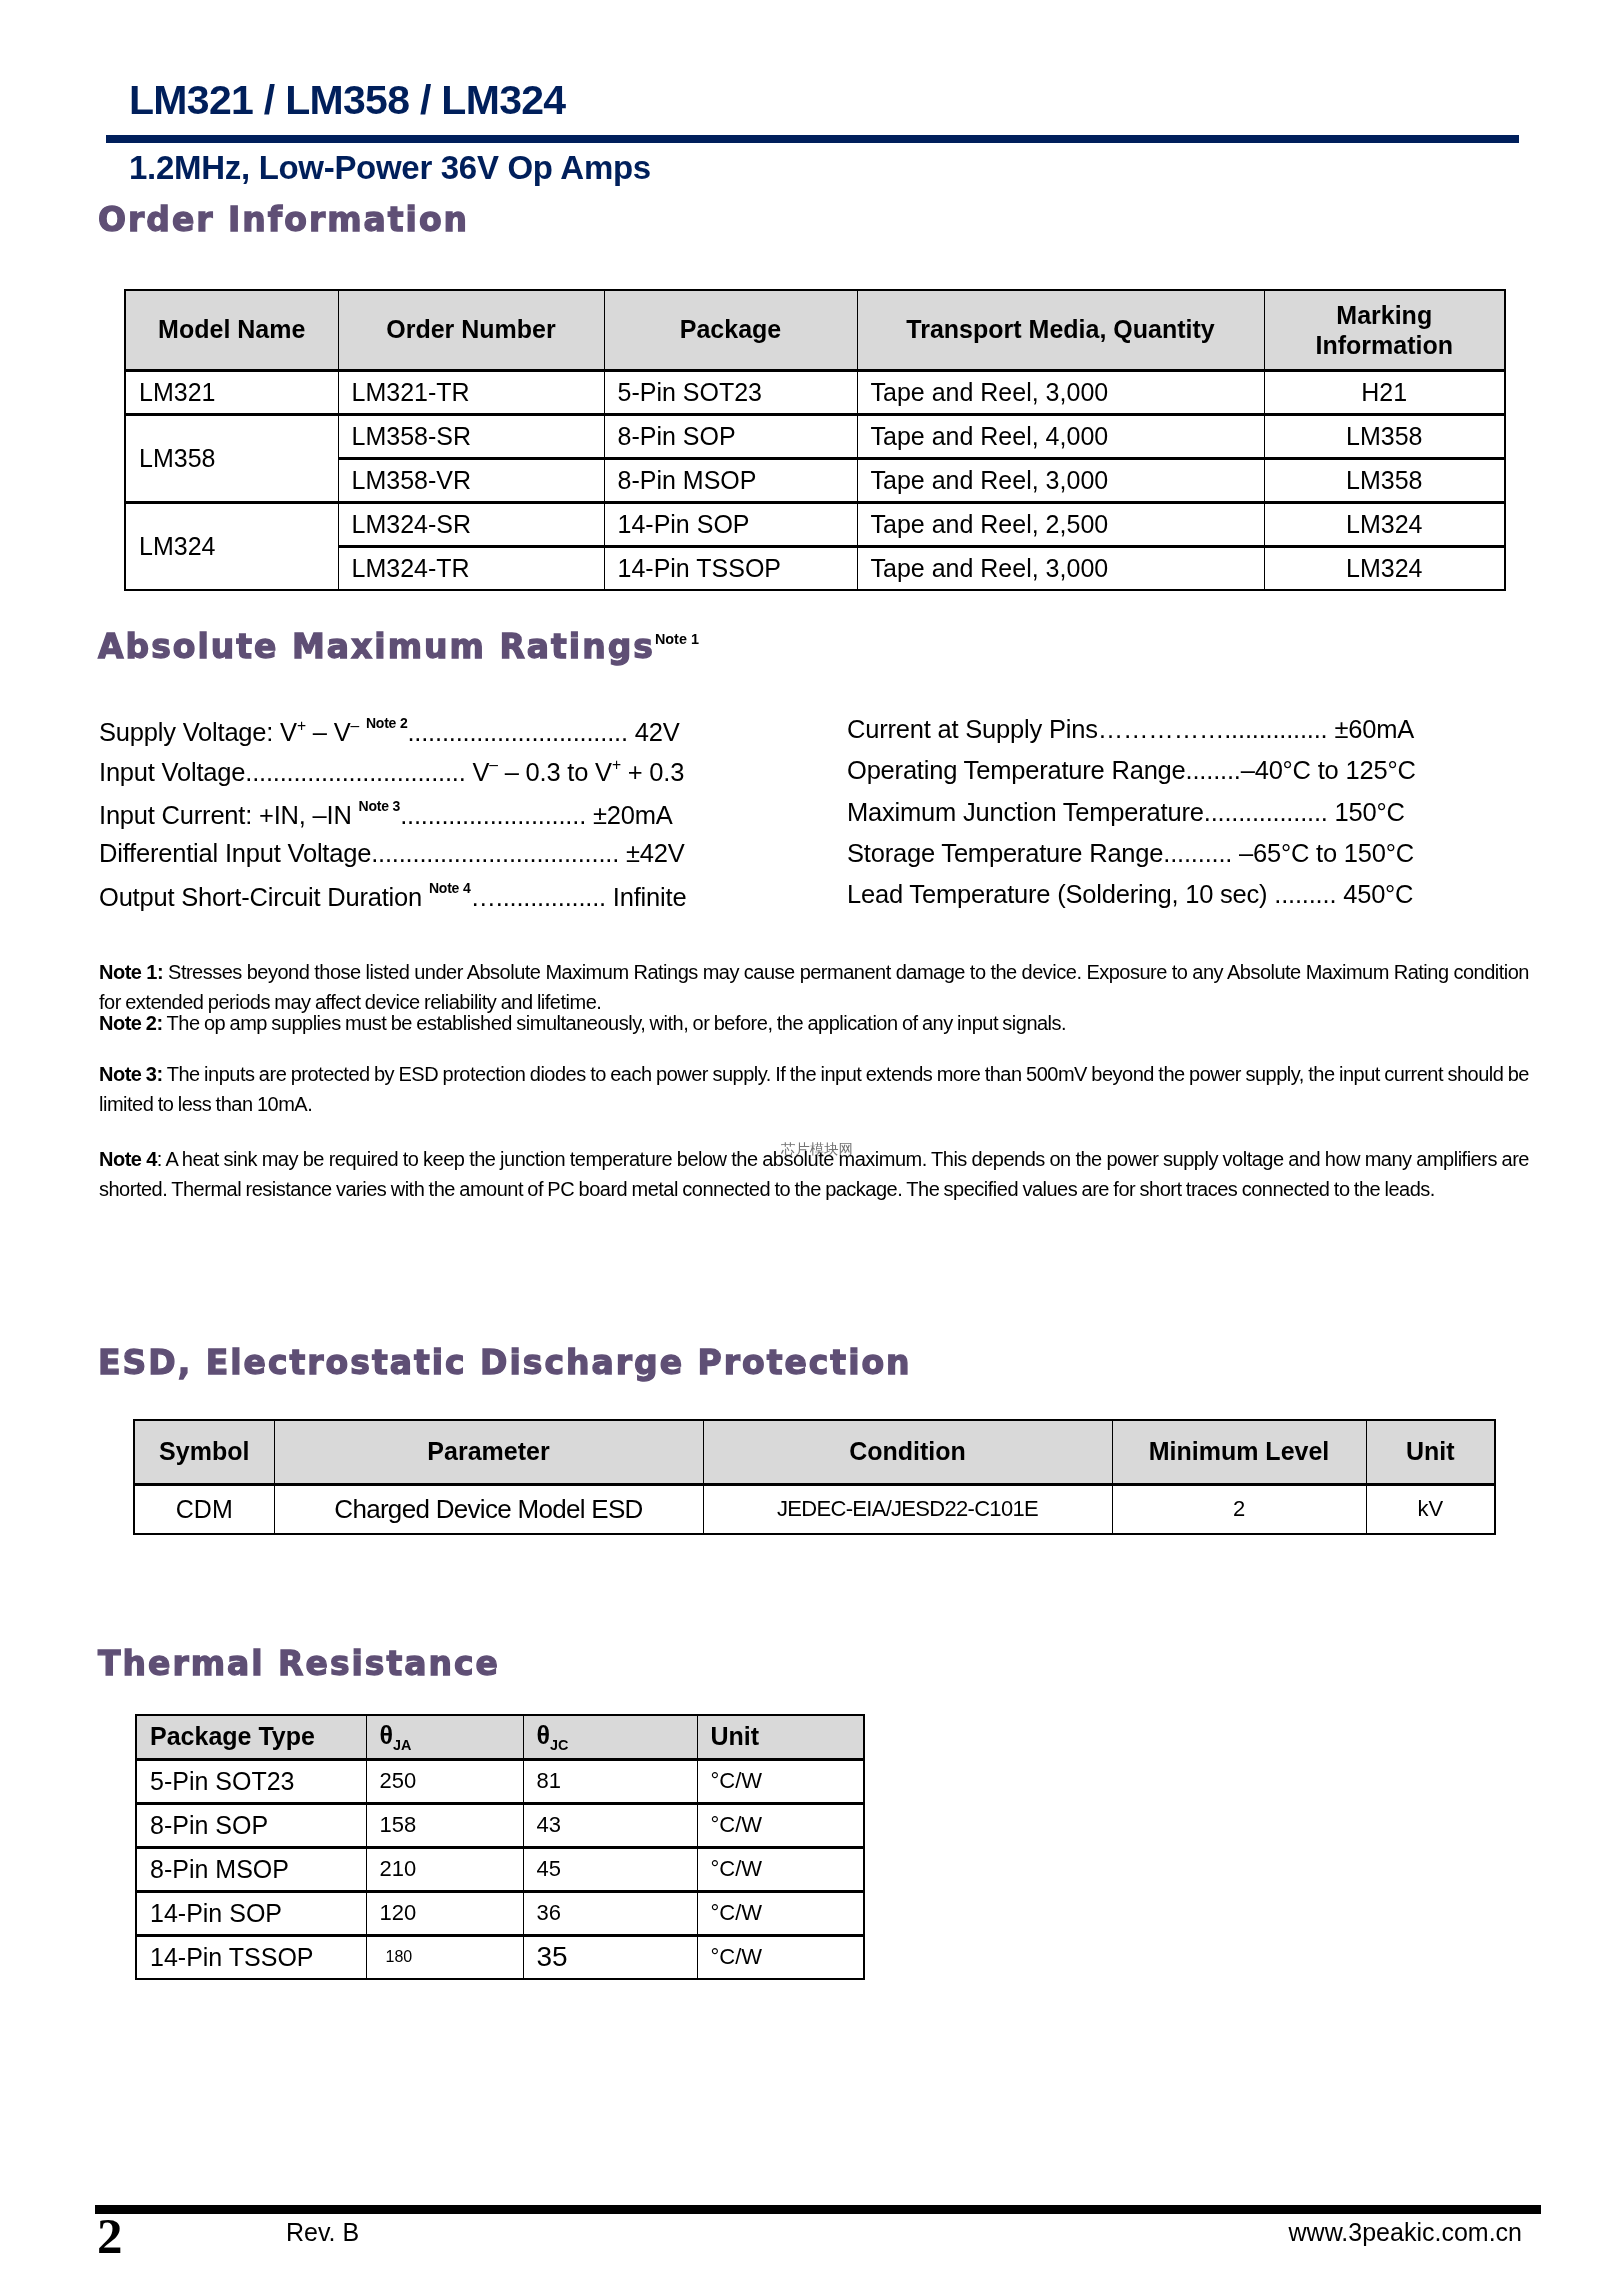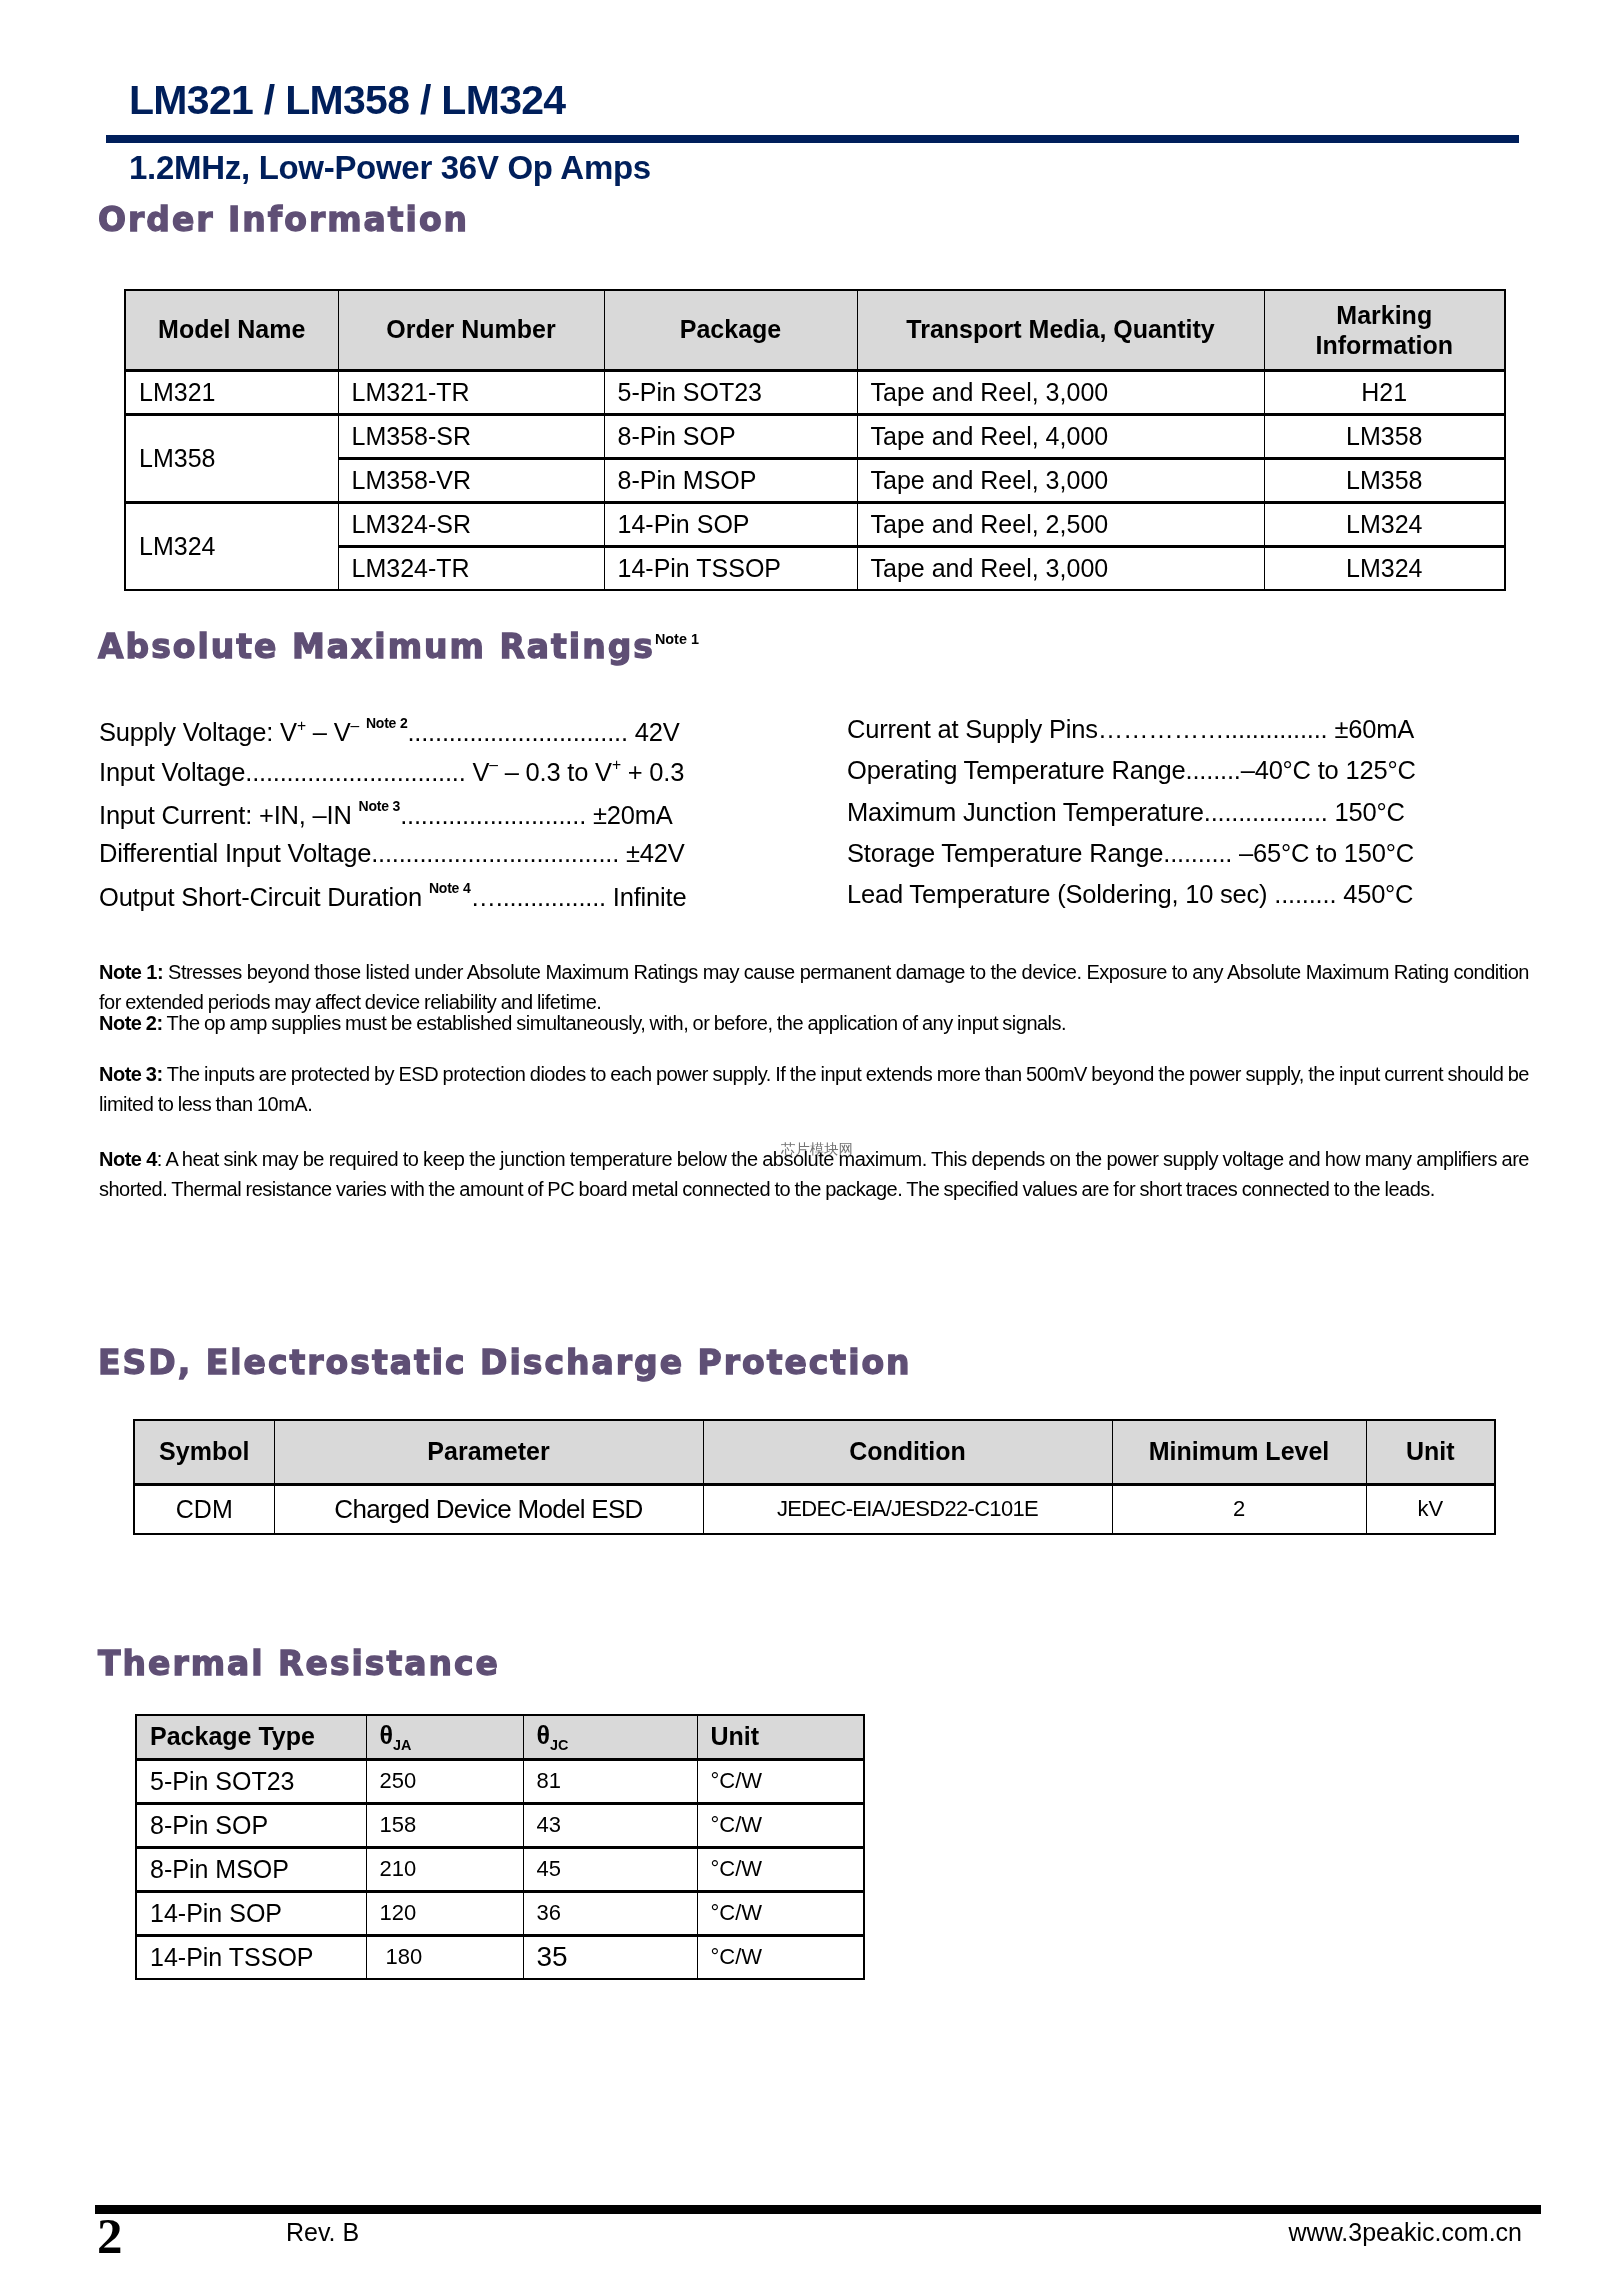--- a/index.html
+++ b/index.html
@@ -242,21 +242,21 @@
     <td class="l" style="font-size:22px;">°C/W</td>
   </tr>
   <tr class="thick" style="height:44px;">
     <td class="l">14-Pin SOP</td>
     <td class="l" style="font-size:22px;">120</td>
     <td class="l" style="font-size:22px;">36</td>
     <td class="l" style="font-size:22px;">°C/W</td>
   </tr>
   <tr class="thick" style="height:44px;">
     <td class="l">14-Pin TSSOP</td>
-    <td class="l" style="font-size:22px;padding-left:19px;">180</td>
+    <td class="l" style="font-size:16px;padding-left:19px;">180</td>
     <td class="l" style="font-size:28px;">35</td>
     <td class="l" style="font-size:22px;">°C/W</td>
   </tr>
 </tbody>
   </table>
 
 <div class="abs bottom-rule"></div>
 <div class="abs page-num">2</div>
 <div class="abs rev">Rev. B</div>
 <div class="abs url">www.3peakic.com.cn</div>

